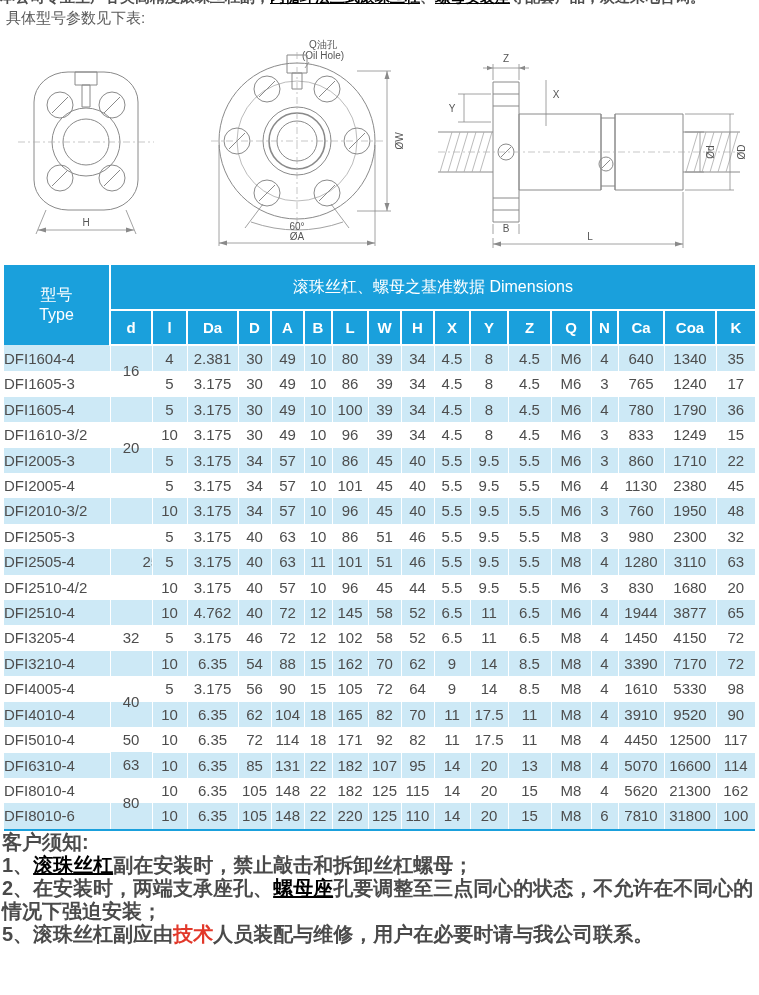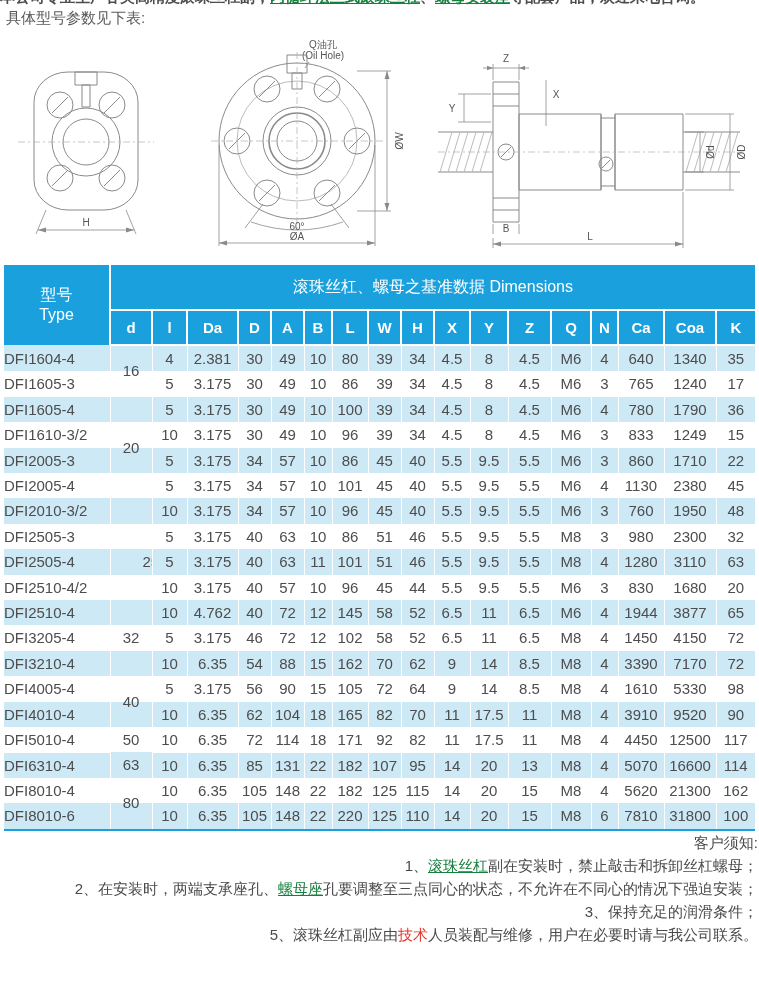--- a/index.html
+++ b/index.html
@@ -5,21 +5,21 @@
   * { margin:0; padding:0; box-sizing:border-box; }
   html,body { width:759px; height:995px; background:#fff; overflow:hidden;
     font-family:"Liberation Sans","DejaVu Sans",sans-serif; }
   .page { position:relative; width:759px; height:927px; background:#fff; }
 
   
   .clipped-line { position:absolute; top:0; left:6; width:750px; height:6px; overflow:hidden; }
   .clipped-line .inner { display:block; transform:translateY(-12px); font-size:15px; font-weight:bold;
     color:#4d4d4d; white-space:nowrap; }
   .intro-line { position:absolute; top:9px; left:6px; font-size:15px; color:#595959; font-weight:500; }
-  .seg-link { color:#15803d; text-decoration:underline; }
+  .seg-link { color:#000000; text-decoration:underline; }
   .seg-red { color:#e2382a; }
 
   
   .diagrams { position:absolute; top:38px; left:0; width:759px; height:222px; }
   .diag { position:absolute; }
   svg line, svg path, svg rect, svg circle, svg ellipse, svg polyline { vector-effect:non-scaling-stroke; }
   .st { stroke:#8a8a8a; stroke-width:1; fill:none; }
   .stt { stroke:#aaa; stroke-width:0.8; fill:none; }
   .cl { stroke:#b0b0b0; stroke-width:0.7; fill:none; stroke-dasharray:7 3 2 3; }
   .dim { stroke:#8a8a8a; stroke-width:0.8; fill:none; }
@@ -42,22 +42,22 @@
   tbody td { font-size:15px; color:#4d4d4d; text-align:center; vertical-align:middle;
     border-right:1.5px solid #fff; line-height:25.4px; white-space:nowrap; overflow:hidden; }
   tbody td:last-child { border-right:none; }
   td.model { text-align:left; padding-left:13px; }
   td.dcell { background:repeating-linear-gradient(to bottom,#cde9f6 0 25.4px,#ffffff 25.4px 50.8px); }
   .dwrap { position:relative; height:482.6px; }
   .dlabel { position:absolute; left:0; right:0; text-align:center; transform:translateY(-50%);
     font-size:15px; color:#4d4d4d; line-height:16px; }
 
   
-  .notes { position:absolute; top:831px; left:2px; width:756px; color:#4a4a4a; font-size:15px;
-    font-weight:normal;text-align:right; }
+  .notes { position:absolute; top:831px; left:2px; width:756px; color:#4a4a4a; font-size:20px;
+    font-weight:bold; }
   .notes .line { line-height:23px; }
 </style>
 </head>
 <body>
 
 <div class="page">
 
   <div class="clipped-line">
     <span class="inner" id="clipped-inner"><span>本公司专业生产各类高精度滚珠丝杠副，</span><span class="seg-link">内循环法兰式滚珠丝杠</span><span>、</span><span class="seg-link">螺母安装座</span><span>等配套产品，欢迎来电咨询。</span></span>
   </div>
@@ -632,18 +632,17 @@
           <td>100</td>
         </tr>
       </tbody>
   </table>
 
   <div class="notes">
     <div class="line">客户须知:</div>
     <div id="notes-items">
         <div class="line"><span>1、</span><span class="seg-link">滚珠丝杠</span><span>副在安装时，禁止敲击和拆卸丝杠螺母；</span></div>
         <div class="line"><span>2、在安装时，两端支承座孔、</span><span class="seg-link">螺母座</span><span>孔要调整至三点同心的状态，不允许在不同心的情况下强迫安装；</span></div>
-        <div class="line"><span>3、保持充足的润滑条件；</span></div>
         <div class="line"><span>5、滚珠丝杠副应由</span><span class="seg-red">技术</span><span>人员装配与维修，用户在必要时请与我公司联系。</span></div>
       </div>
   </div>
 
 </div>
 
 </body></html>

